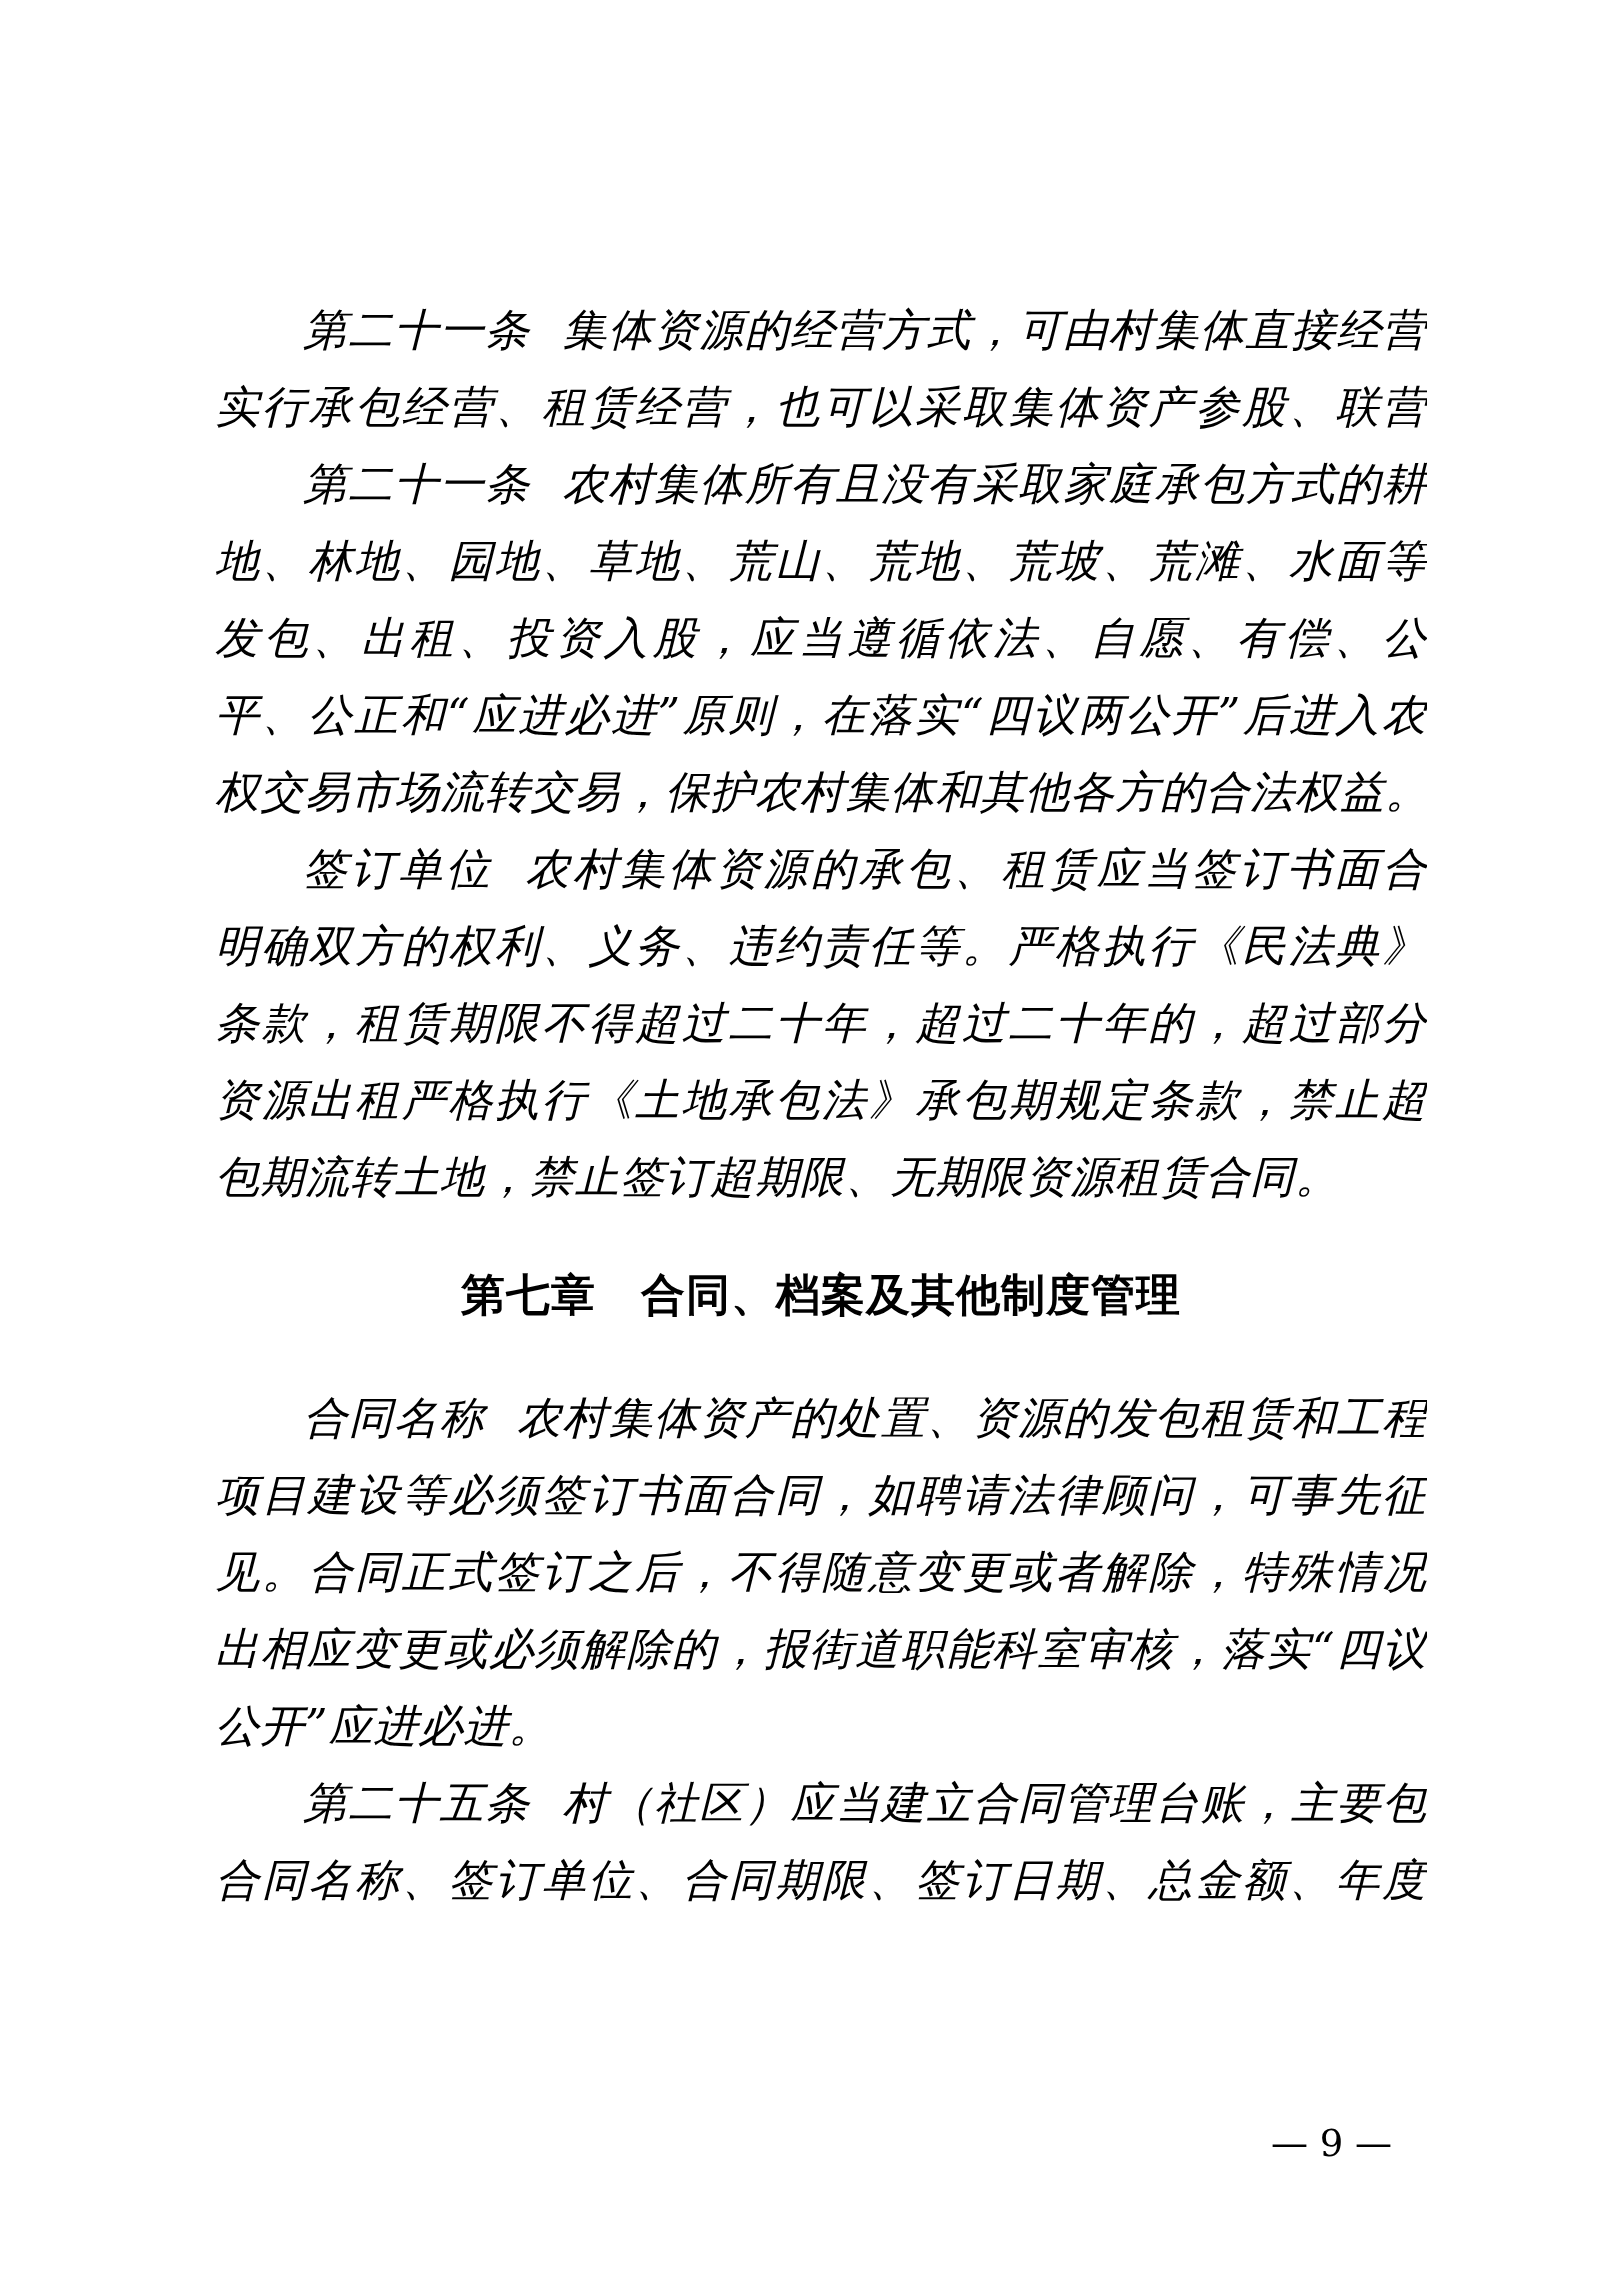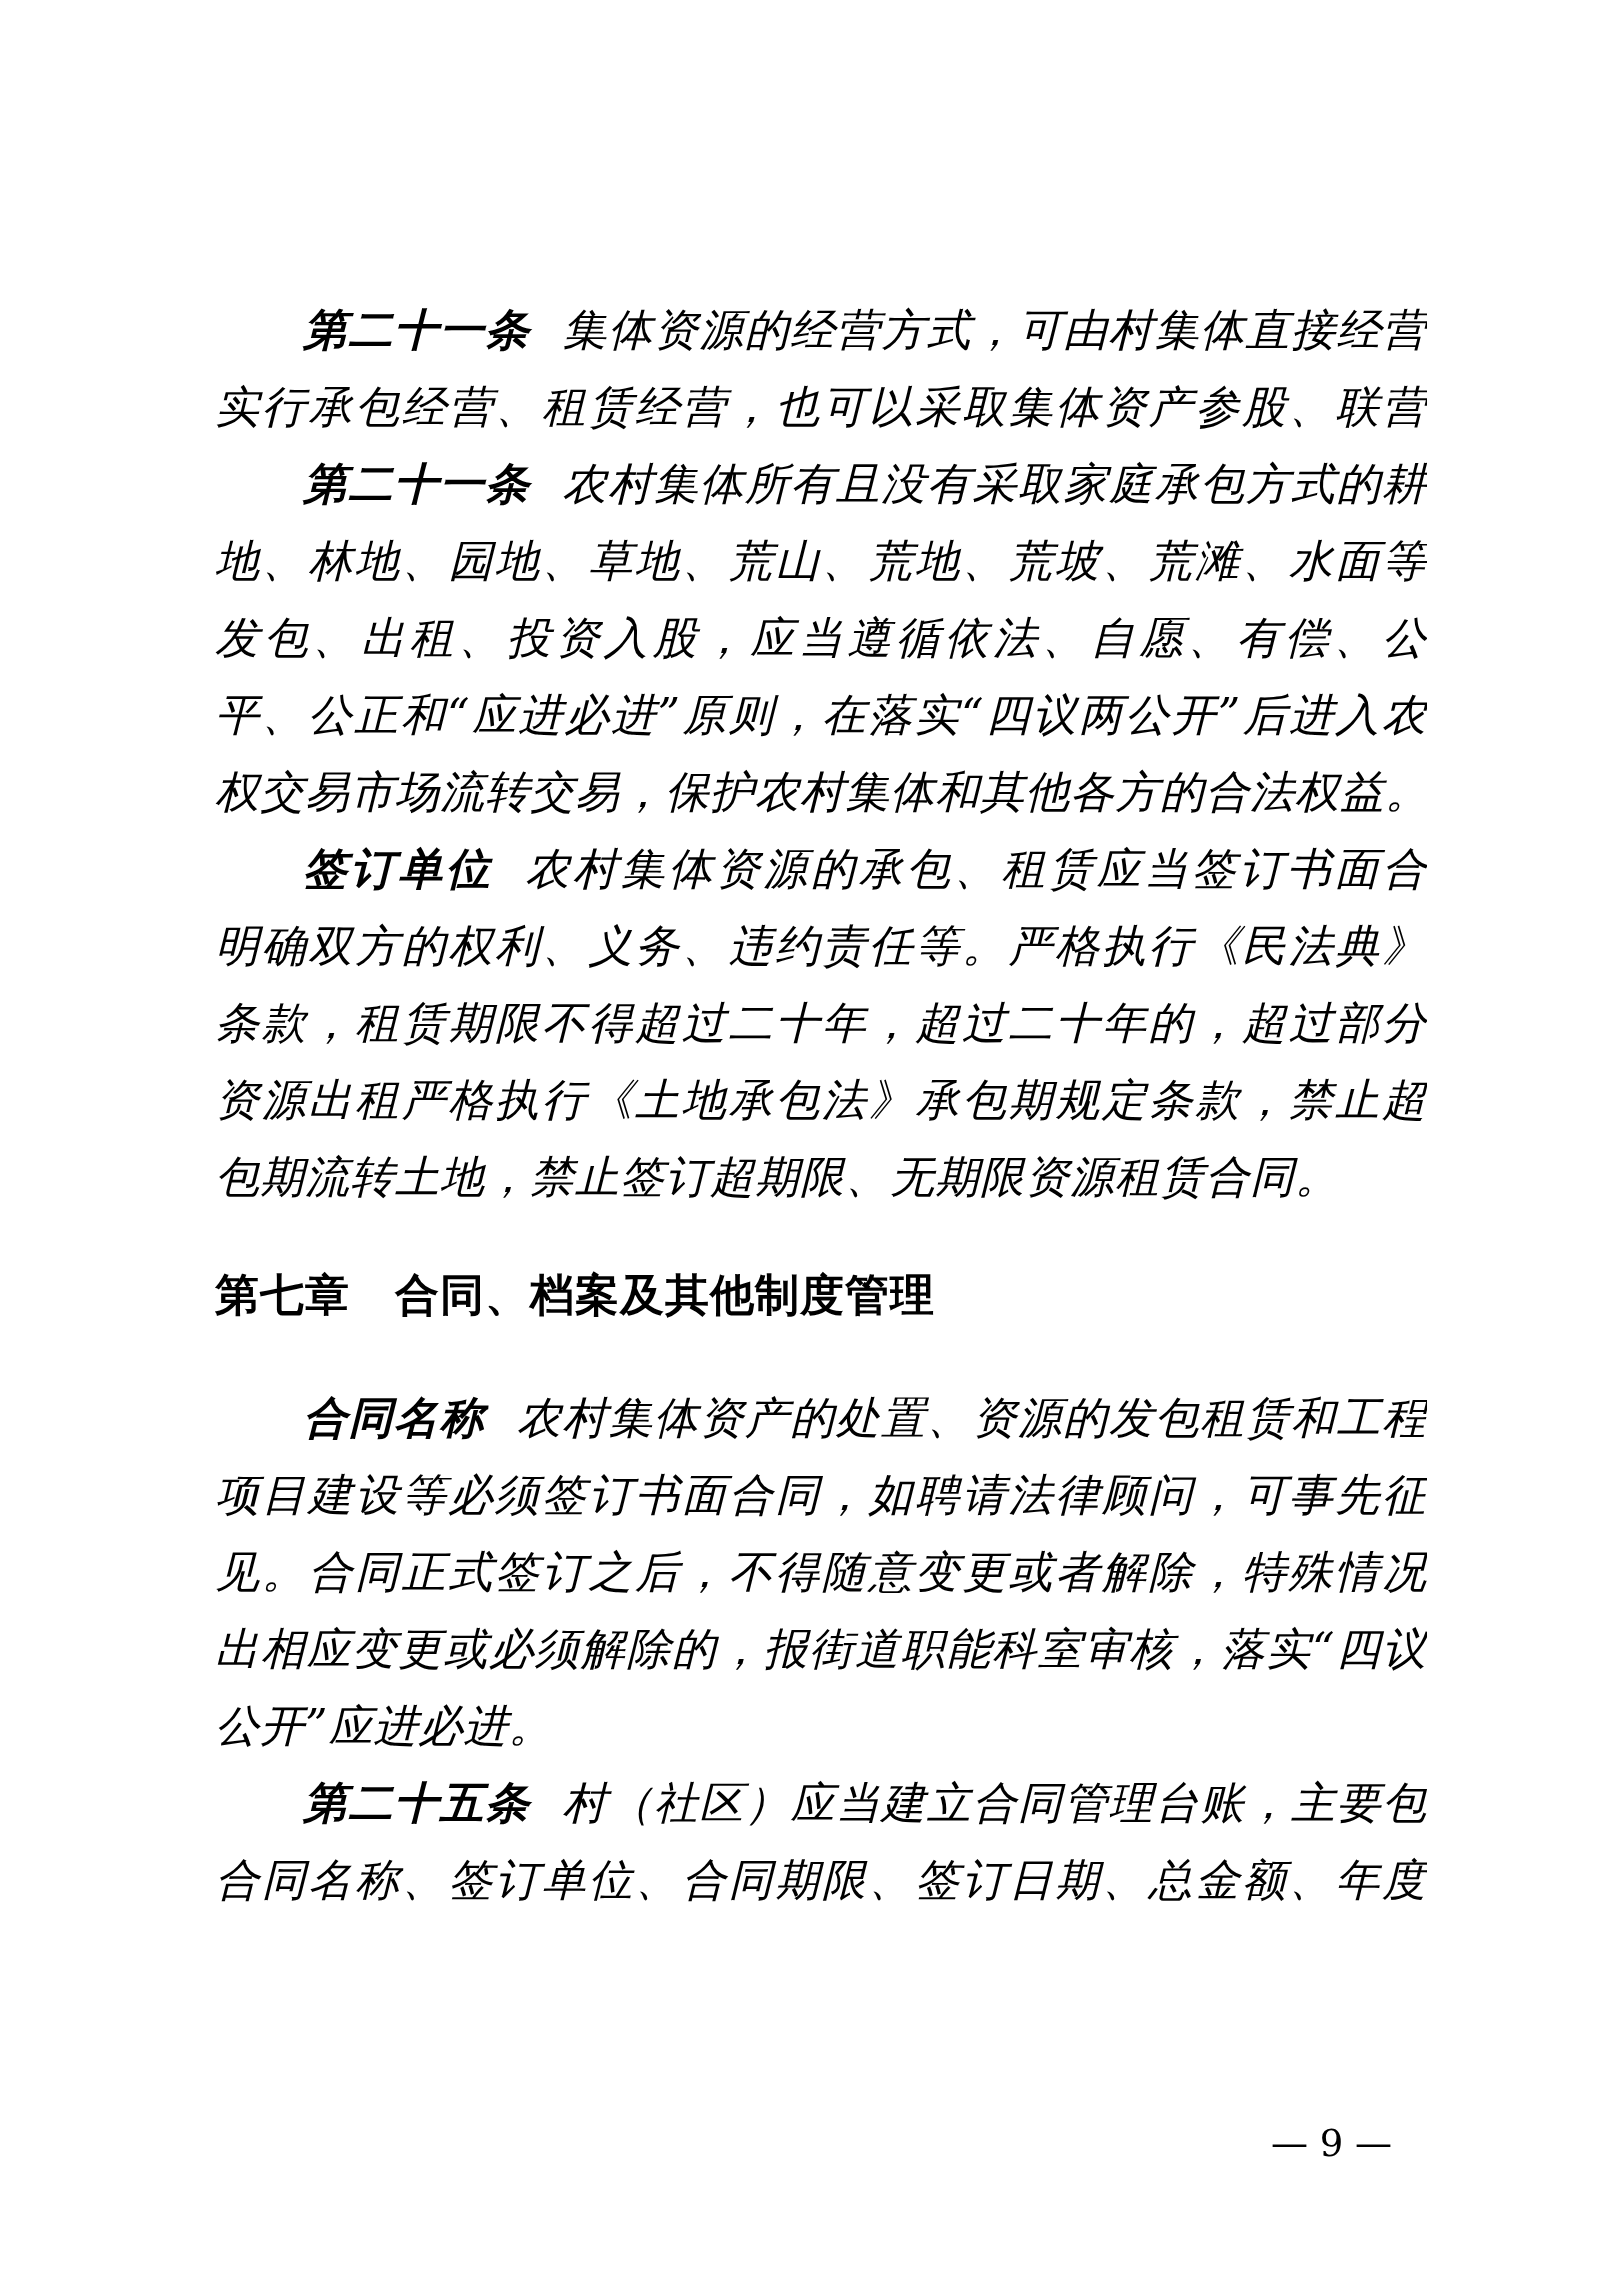--- a/index.html
+++ b/index.html
@@ -29,31 +29,32 @@
   }
   .line.fill {
     white-space: normal;
     text-align: justify;
     text-align-last: justify;
   }
   .line.first {
     padding-left: 88px;         
   }
   .article-label {
-    font-weight: bold;
+    font-weight: normal;
     margin-right: 32px;
   }
   .chapter-heading {
     height: 77px;
     line-height: 77px;
     margin-top: 41px;
     margin-bottom: 46px;
     font-size: 44px;
     font-weight: bold;
     font-style: normal;
+    text-align: center;
     font-family: "DejaVu Sans", "Liberation Sans", sans-serif;
     letter-spacing: 1px;
   }
   .page-number {
     position: absolute;
     top: 2122px;
     left: 1247px;
     width: 169px;
     text-align: center;
     font-size: 37px;

